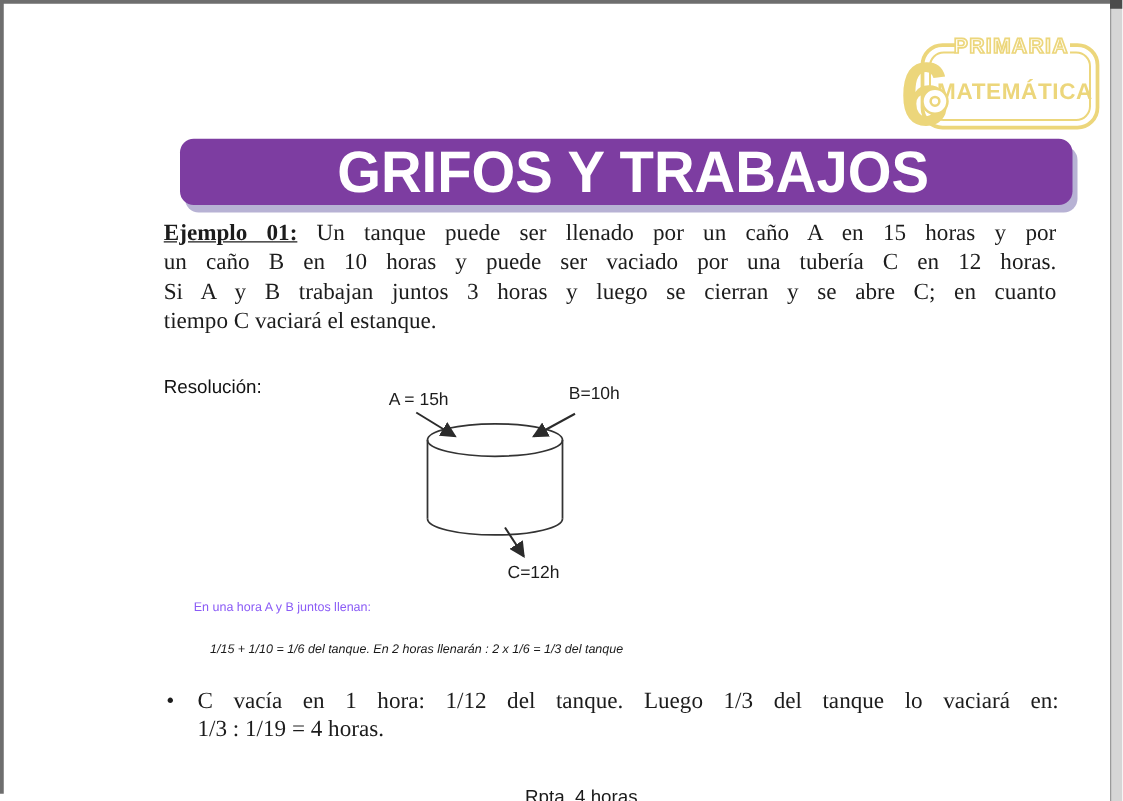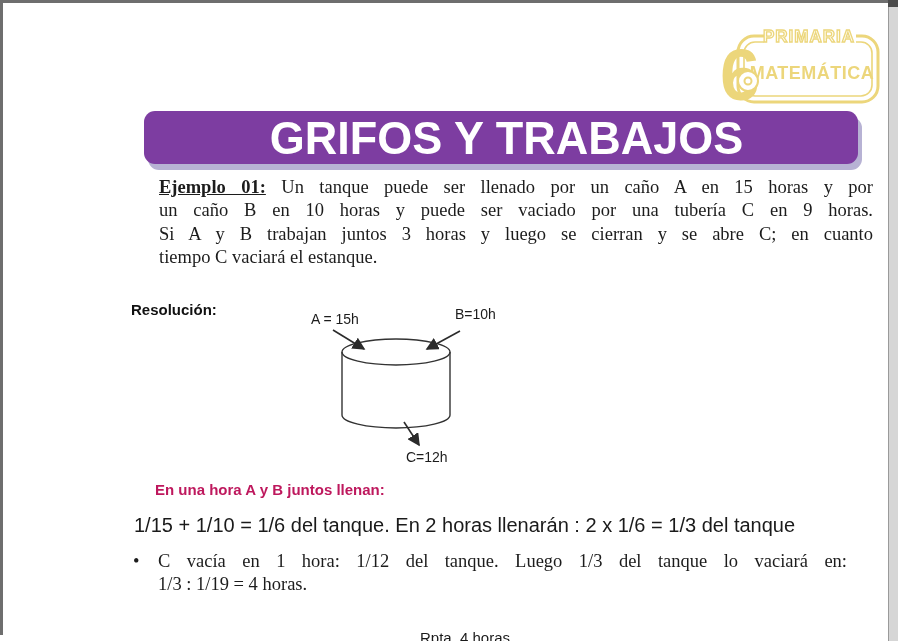--- a/index.html
+++ b/index.html
@@ -21,32 +21,32 @@
 
   
   .banner { position:absolute; left:144px; top:111px; width:714px; height:53px;
     background:#7d3da1; border-radius:11px; box-shadow:4px 6px 0 #b7b2d4;
     display:flex; align-items:center; justify-content:center;padding-left:11px; }
   .banner-title { color:#ffffff; font-weight:900; font-size:45px; letter-spacing:0px;
     transform:scaleY(1.04); font-family:"Liberation Sans", sans-serif; white-space:nowrap; }
 
   
   .problem { position:absolute; left:131px; top:176px; width:714px;
-    font-family:"Liberation Serif", serif; font-size:18.5px; line-height:23.3px; color:#1c1c1c;margin-left:28px; }
+    font-family:"Liberation Serif", serif; font-size:18.5px; line-height:23.3px; color:#1c1c1c; }
   .jline { text-align:justify; text-align-last:justify; white-space:normal; }
   .jlast { text-align:left; }
   .ej-label { font-weight:bold; text-decoration:underline; }
 
-  .resolucion { position:absolute; left:131px; top:301px; font-weight:bold; font-size:15px; color:#111; }
+  .resolucion { position:absolute; left:131px; top:301px; font-weight:normal; font-size:15px; color:#111; }
 
   .diagram { position:absolute; left:280px; top:300px; width:290px; height:175px; }
   .diagram svg text { font-family:"Liberation Sans", sans-serif; font-size:14px; fill:#1c1c1c; }
 
-  .sol-line1 { position:absolute; left:155px; top:481px; font-size:15px; color:#be185d;font-weight:bold; }
-  .sol-line2 { position:absolute; left:134px; top:514px; font-size:20px; color:#1a1a1a; }
+  .sol-line1 { position:absolute; left:155px; top:481px; font-size:10px; color:#8b5cf6; }
+  .sol-line2 { position:absolute; left:168px; top:514px; font-size:10px; color:#1a1a1a;font-style:italic; }
 
   .bullet-block { position:absolute; left:133px; top:550px; width:714px;
     font-family:"Liberation Serif", serif; font-size:18.5px; line-height:23.3px; color:#1c1c1c; }
   .bullet-row { display:flex; }
   .bullet-dot { width:25px; flex:0 0 25px; }
   .bullet-text { flex:1; }
 
   .answer { position:absolute; left:420px; top:629px; font-size:15px; color:#1a1a1a; }
 </style>
 </head>
@@ -72,21 +72,21 @@
       <circle cx="36" cy="67" r="3.5" fill="none" stroke="#ecd67b" stroke-width="2"></circle>
     </svg>
   </div>
 
   <div class="banner">
     <span class="banner-title">GRIFOS Y TRABAJOS</span>
   </div>
 
   <div class="problem">
     <div class="jline"><span class="ej-label">Ejemplo 01:</span> <span>Un tanque puede ser llenado por un caño A en 15 horas y por</span></div>
-    <div class="jline">un caño B en 10 horas y puede ser vaciado por una tubería C en 9 horas.</div>
+    <div class="jline">un caño B en 10 horas y puede ser vaciado por una tubería C en 12 horas.</div>
     <div class="jline">Si A y B trabajan juntos 3 horas y luego se cierran y se abre C; en cuanto</div>
     <div class="jlast">tiempo C vaciará el estanque.</div>
   </div>
 
   <div class="resolucion">Resolución:</div>
 
   <div class="diagram">
     <svg width="290" height="175" viewBox="0 0 290 175">
       <defs>
         <marker id="ah" markerWidth="9" markerHeight="8" refX="7" refY="4" orient="auto">

